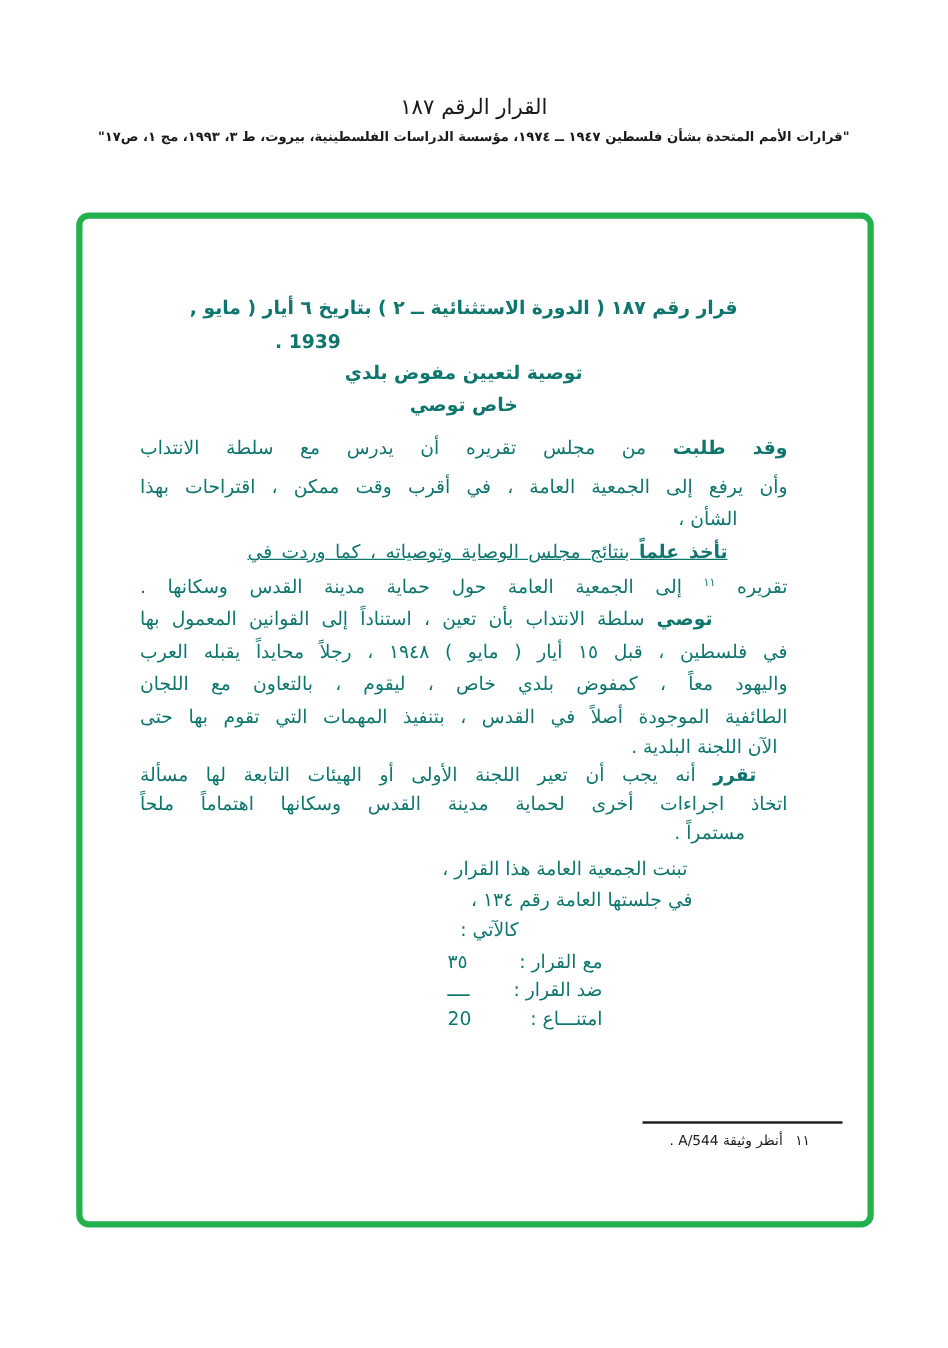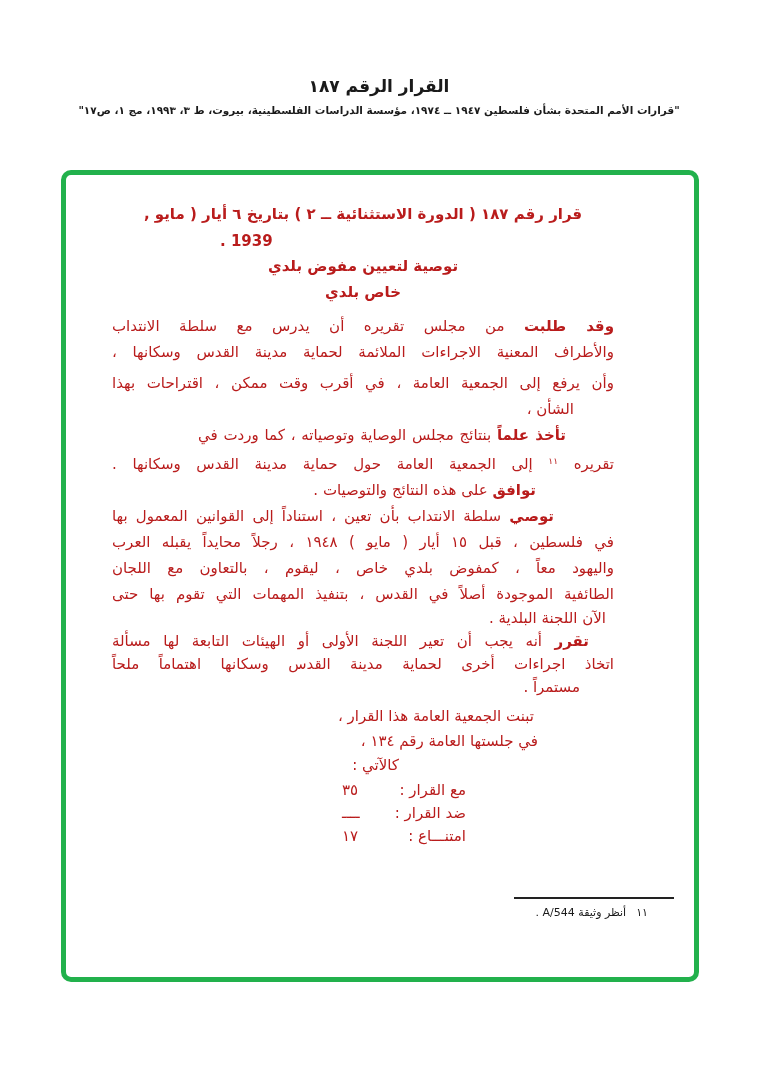--- a/index.html
+++ b/index.html
@@ -3,37 +3,37 @@
 <meta charset="utf-8">
 <style>
   html,body{margin:0;padding:0;}
   body{
     width:758px;height:1078px;position:relative;background:#ffffff;
     font-family:"DejaVu Sans", sans-serif;color:#1a1a1a;overflow:hidden;
   }
   
   .page-title{
     position:absolute;top:76px;left:0;right:0;text-align:center;
-    font-weight:bold;font-size:17px;direction:rtl;
+    font-weight:normal;font-size:17px;direction:rtl;
   }
   .page-source{
     position:absolute;top:104px;left:0;right:0;text-align:center;
     font-weight:bold;font-size:10.5px;direction:rtl;letter-spacing:0;
   }
   
   .doc-box{
     position:absolute;left:61px;top:170px;width:638px;height:812px;
     box-sizing:border-box;border:5px solid #22b14c;border-radius:10px;
     background:#ffffff;
   }
   
   .content{
-    position:absolute;top:0;left:0;right:16px;
-    padding:24px 64px 0 46px;direction:rtl;
-    font-size:15px;line-height:26px;color:#b91c1c;
+    position:absolute;top:0;left:0;right:0;
+    padding:56px 64px 0 46px;direction:rtl;
+    font-size:15px;line-height:26px;color:#0f766e;
   }
   .line{display:block;text-align:justify;text-align-last:justify;}
   .r{text-align:right;text-align-last:right;}
   .l{text-align:left;text-align-last:left;}
   .c{text-align:center;text-align-last:center;}
   .b{font-weight:bold;}
   .sup{font-size:9px;vertical-align:5px;}
   .h1{line-height:30px;}
   .h2{padding-left:0;line-height:24px;}
   .gap-s{margin-top:5px;}
@@ -52,32 +52,30 @@
 
 <div class="page-title">القرار الرقم ١٨٧</div>
 <div class="page-source">"قرارات الأمم المتحدة بشأن فلسطين ١٩٤٧ ــ ١٩٧٤، مؤسسة الدراسات الفلسطينية، بيروت، ط ٣، ١٩٩٣، مج ١، ص١٧"</div>
 
 <div class="doc-box">
   <div class="content">
 
     <span class="line c b h1">قرار رقم ١٨٧ ( الدورة الاستثنائية ــ ٢ ) بتاريخ ٦ أيار ( مايو ,</span>
     <span class="line l b h2" style="padding-left:108px;">1939 .</span>
     <span class="line c b">توصية لتعيين مفوض بلدي</span>
-    <span class="line c b" style="margin-bottom:8px;">خاص بلدي</span>
+    <span class="line c b" style="margin-bottom:8px;">خاص توصي</span>
 
     <span class="line"><span class="b">وقد طلبت</span><span> من مجلس تقريره أن يدرس مع سلطة الانتداب</span></span>
-    <span class="line">والأطراف المعنية الاجراءات الملائمة لحماية مدينة القدس وسكانها ،</span>
 
     <span class="line gap-s">وأن يرفع إلى الجمعية العامة ، في أقرب وقت ممكن ، اقتراحات بهذا</span>
     <span class="line r" style="margin-right:40px;">الشأن ،</span>
 
-    <span class="line" style="margin-right:48px;margin-left:86px;"><span class="b">تأخذ علماً</span><span> بنتائج مجلس الوصاية وتوصياته ، كما وردت في</span></span>
+    <span class="line" style="margin-right:48px;margin-left:86px;text-decoration:underline;"><span class="b">تأخذ علماً</span><span> بنتائج مجلس الوصاية وتوصياته ، كما وردت في</span></span>
     <span class="line"><span>تقريره </span><span class="sup">١١</span><span> إلى الجمعية العامة حول حماية مدينة القدس وسكانها .</span></span>
 
-    <span class="line r" style="margin-right:78px;"><span class="b">توافق</span><span> على هذه النتائج والتوصيات .</span></span>
 
     <span class="line" style="margin-right:60px;"><span class="b">توصي</span><span> سلطة الانتداب بأن تعين ، استناداً إلى القوانين المعمول بها</span></span>
     <span class="line">في فلسطين ، قبل ١٥ أيار ( مايو ) ١٩٤٨ ، رجلاً محايداً يقبله العرب</span>
     <span class="line">واليهود معاً ، كمفوض بلدي خاص ، ليقوم ، بالتعاون مع اللجان</span>
     <span class="line">الطائفية الموجودة أصلاً في القدس ، بتنفيذ المهمات التي تقوم بها حتى</span>
     <span class="line r" style="margin-right:8px;line-height:23px;">الآن اللجنة البلدية .</span>
 
     <span class="line" style="margin-right:25px;line-height:23px;"><span class="b">تقرر</span><span> أنه يجب أن تعير اللجنة الأولى أو الهيئات التابعة لها مسألة</span></span>
     <span class="line" style="line-height:23px;">اتخاذ اجراءات أخرى لحماية مدينة القدس وسكانها اهتماماً ملحاً</span>
     <span class="line r" style="margin-right:34px;line-height:23px;">مستمراً .</span>
@@ -90,21 +88,21 @@
       <div class="vote-row">
         <span>مع القرار :</span>
         <span>٣٥</span>
       </div>
       <div class="vote-row">
         <span>ضد القرار :</span>
         <span>ــــ</span>
       </div>
       <div class="vote-row">
         <span>امتنـــاع :</span>
-        <span>١٧</span>
+        <span>20</span>
       </div>
     </div>
   </div>
 
   <div class="footnote">
     <hr class="footnote-rule">
     <div class="footnote-line">
       <span>١١</span>
       <span>أنظر وثيقة A/544 .</span>
     </div>

